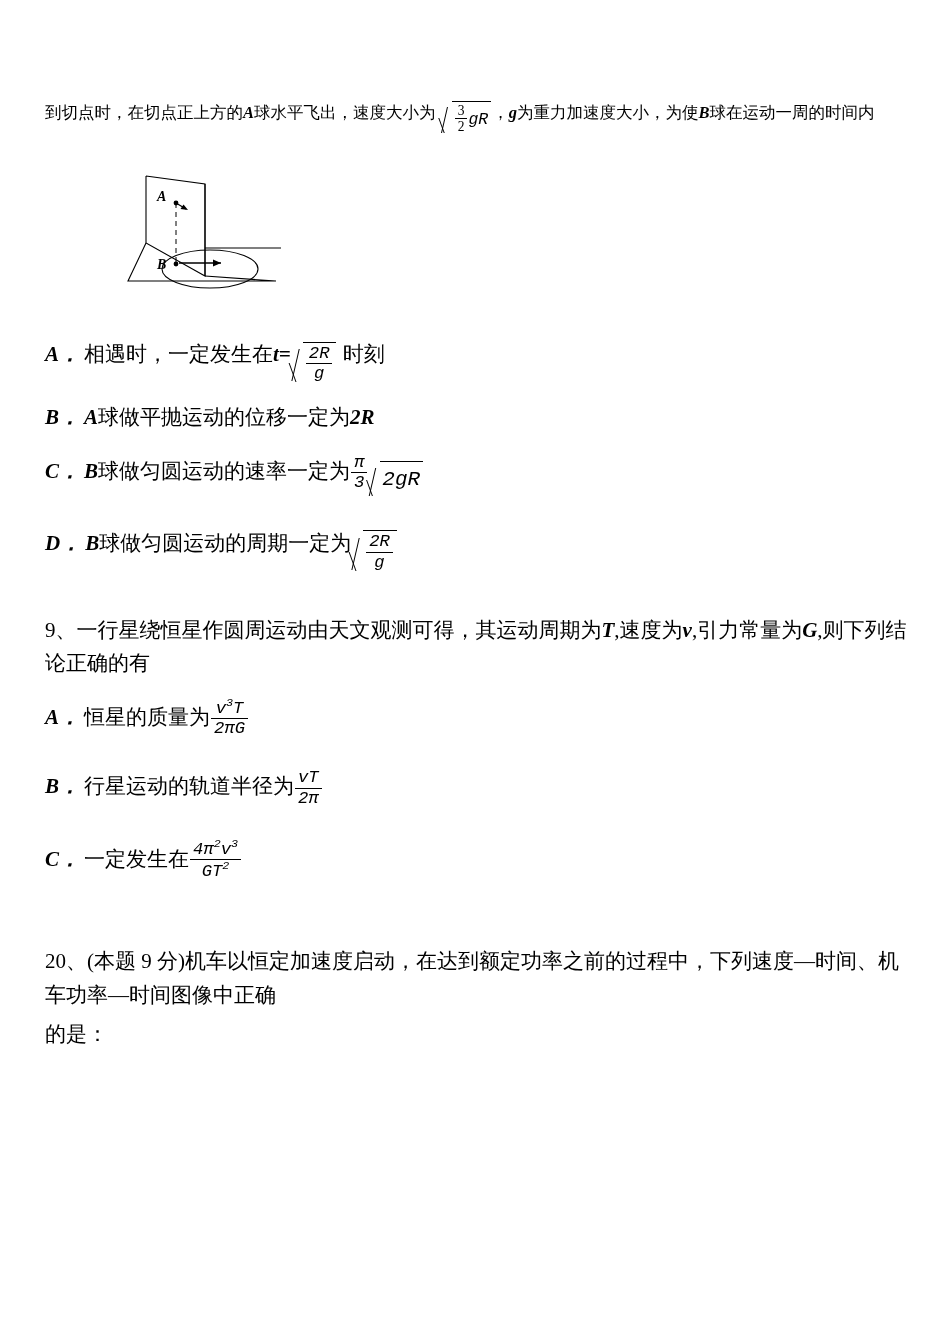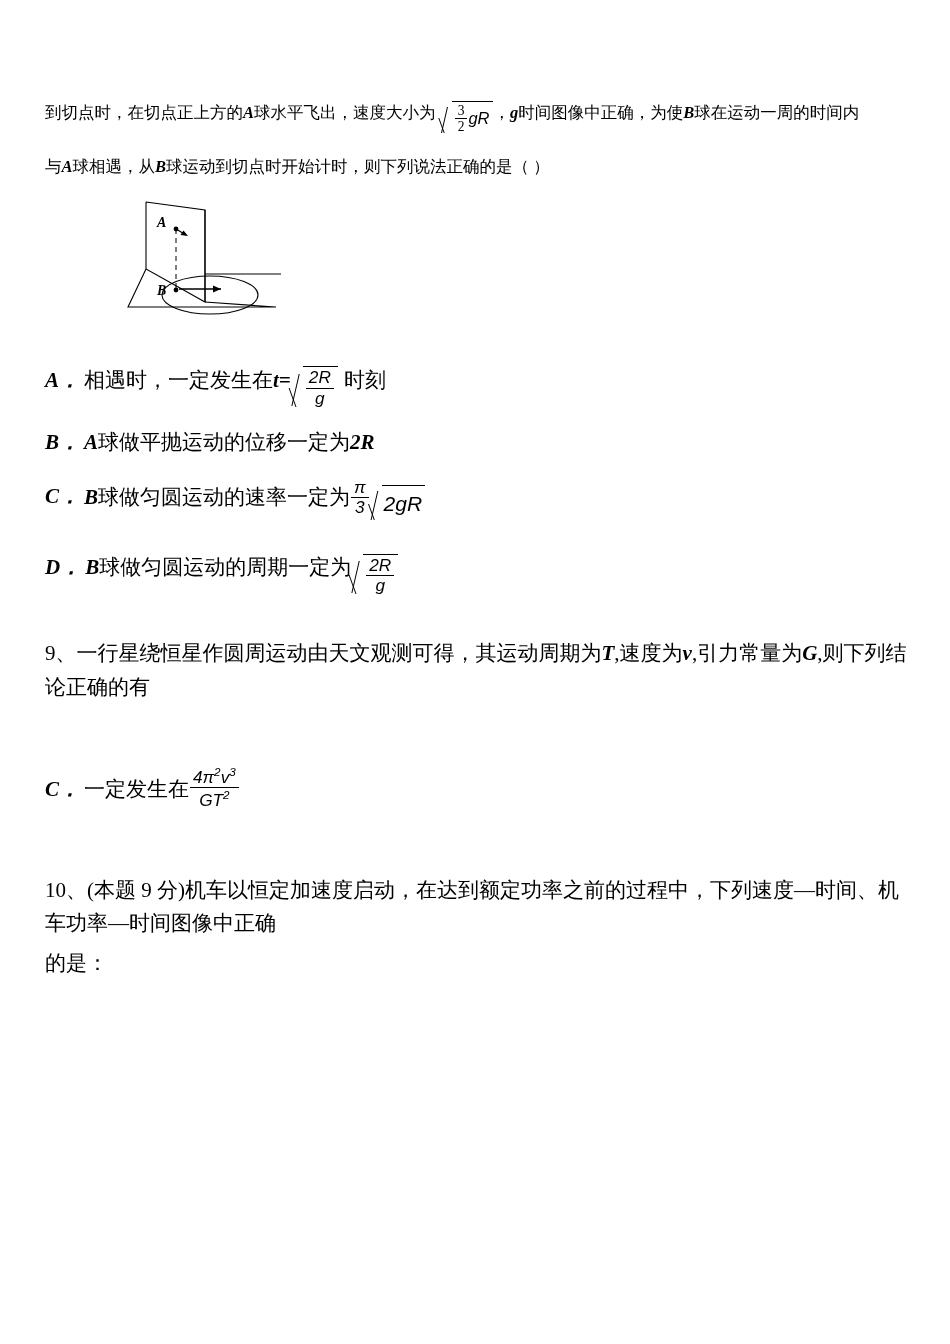--- a/index.html
+++ b/index.html
@@ -31,21 +31,21 @@
   .para {
     font-size: 16.5px;
     line-height: 1.55;
     margin: 0 0 10px 0;
     text-align: left;
   }
   .bold { font-weight: normal; }
   .bi { font-weight: bold; font-style: italic; }
 
   
-  .mi { font-family: Liberation Sans, sans-serif; font-style: italic; }
+  .mi { font-family: Liberation Mono, monospace; font-style: italic; }
   .frac {
     display: inline-block;
     vertical-align: -0.55em;
     text-align: center;
     font-size: 0.82em;
     line-height: 1.12;
     margin: 0 1px;
   }
   .frac .num { display: block; padding: 0 3px; }
   .frac .den { display: block; border-top: 1px solid #000; padding: 0 3px; }
@@ -106,28 +106,25 @@
   }
 </style>
 </head>
 <body>
 
 <div class="page">
   <div class="content">
 
     <div class="para">
       <span>到切点时，在切点正上方的</span><span class="bi">A</span><span>球水平飞出，速度大小为</span>
-      <span class="sqrt"><span class="rad"><span class="frac"><span class="num">3</span><span class="den">2</span></span><span class="mi">gR</span></span></span><span>，</span><span class="bi">g</span><span>时间图像中正确，为使</span><span class="bi">B</span><span>球在运动一周的时间内</span>
-    </div>
-
-    <div class="spacer-sm"></div>
-
-    <div class="para">
-      <span>与</span><span class="bi">A</span><span>球相遇，从</span><span class="bi">B</span><span>球运动到切点时开始计时，则下列说法正确的是（       ）</span>
-    </div>
+      <span class="sqrt"><span class="rad"><span class="frac"><span class="num">3</span><span class="den">2</span></span><span class="mi">gR</span></span></span><span>，</span><span class="bi">g</span><span>为重力加速度大小，为使</span><span class="bi">B</span><span>球在运动一周的时间内</span>
+    </div>
+
+    <div class="spacer-sm"></div>
+
 
     <div class="figure-wrap">
       <svg width="230" height="150" viewBox="0 0 230 150">
 
         <polyline points="53,8 53,75 112,108 112,16 53,8" fill="none" stroke="#000" stroke-width="1.1"></polyline>
 
         <polyline points="53,75 35,113 183,113 112,108" fill="none" stroke="#000" stroke-width="1.1"></polyline>
 
         <line x1="112" y1="16" x2="112" y2="108" stroke="#000" stroke-width="1.1"></line>
         <line x1="112" y1="80" x2="188" y2="80" stroke="#000" stroke-width="1.1"></line>
@@ -174,36 +171,42 @@
     </div>
 
     <div class="spacer-lg"></div>
 
     <div class="q-head">
       <span>9、</span><span>一行星绕恒星作圆周运动由天文观测可得，其运动周期为</span><span class="bi">T</span><span>,速度为</span><span class="bi">v</span><span>,引力常量为</span><span class="bi">G</span><span>,则下列结论正确的有</span>
     </div>
 
     <div class="spacer-sm"></div>
 
-
-    <div class="spacer-md"></div>
-
+    <div class="opt">
+      <span class="opt-label">A．</span><span>恒星的质量为</span><span class="frac"><span class="num"><span class="mi">v</span><span class="sup mi">3</span><span class="mi">T</span></span><span class="den mi">2πG</span></span>
+    </div>
+
+    <div class="spacer-md"></div>
+
+    <div class="opt">
+      <span class="opt-label">B．</span><span>行星运动的轨道半径为</span><span class="frac"><span class="num mi">vT</span><span class="den mi">2π</span></span>
+    </div>
 
     <div class="spacer-md"></div>
 
     <div class="opt">
       <span class="opt-label">C．</span><span>一定发生在</span><span class="frac"><span class="num"><span class="mi">4π</span><span class="sup mi">2</span><span class="mi">v</span><span class="sup mi">3</span></span><span class="den"><span class="mi">GT</span><span class="sup mi">2</span></span></span>
     </div>
 
     <div class="spacer-md"></div>
 
 
     <div class="spacer-lg"></div>
 
     <div class="q-head">
-      <span>10、</span><span class="bold">(本题 9 分)</span><span>机车以恒定加速度启动，在达到额定功率之前的过程中，下列速度—时间、机车功率—时间图像中正确</span>
+      <span>20、</span><span class="bold">(本题 9 分)</span><span>机车以恒定加速度启动，在达到额定功率之前的过程中，下列速度—时间、机车功率—时间图像中正确</span>
     </div>
     <div class="q-head">
       <span>的是：</span>
     </div>
 
   </div>
 </div>
 
 </body></html>

